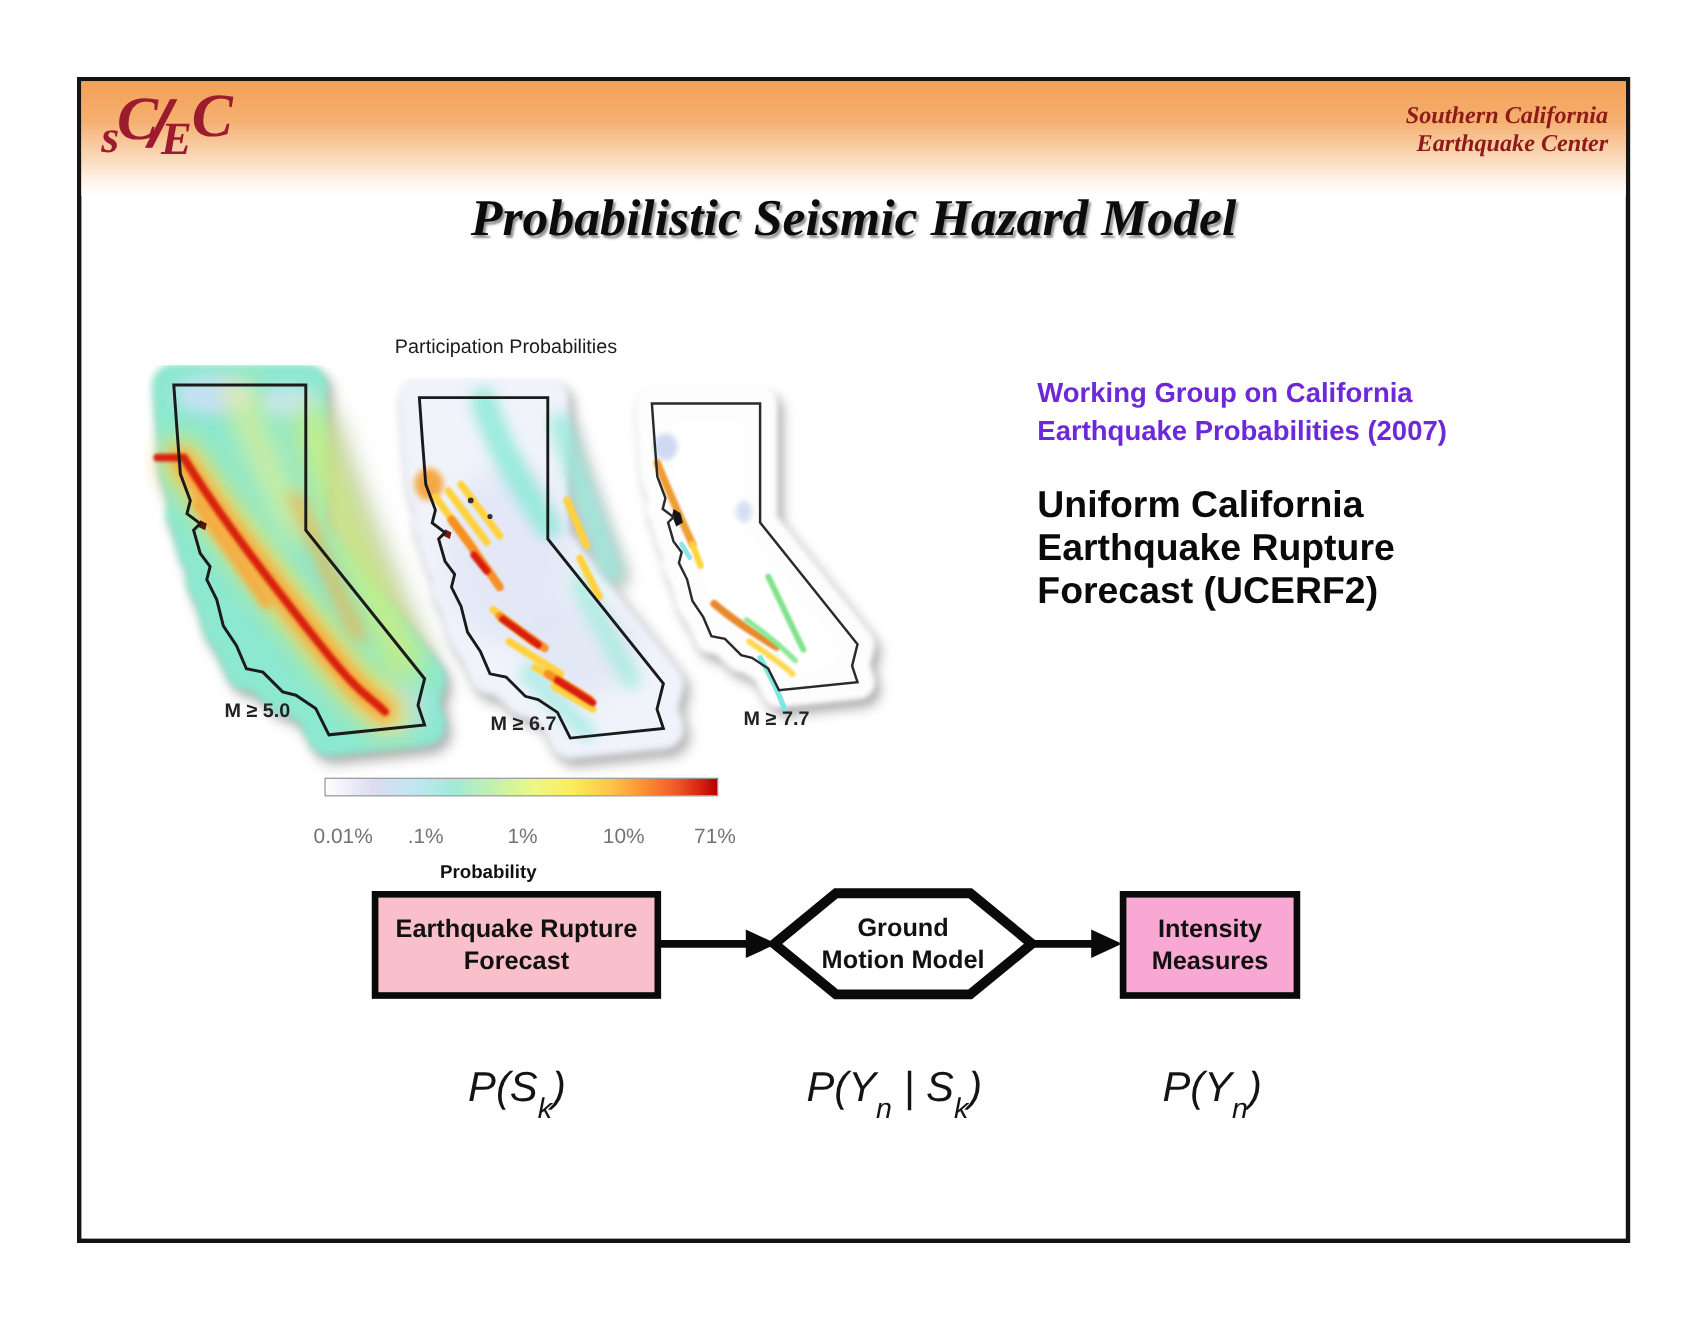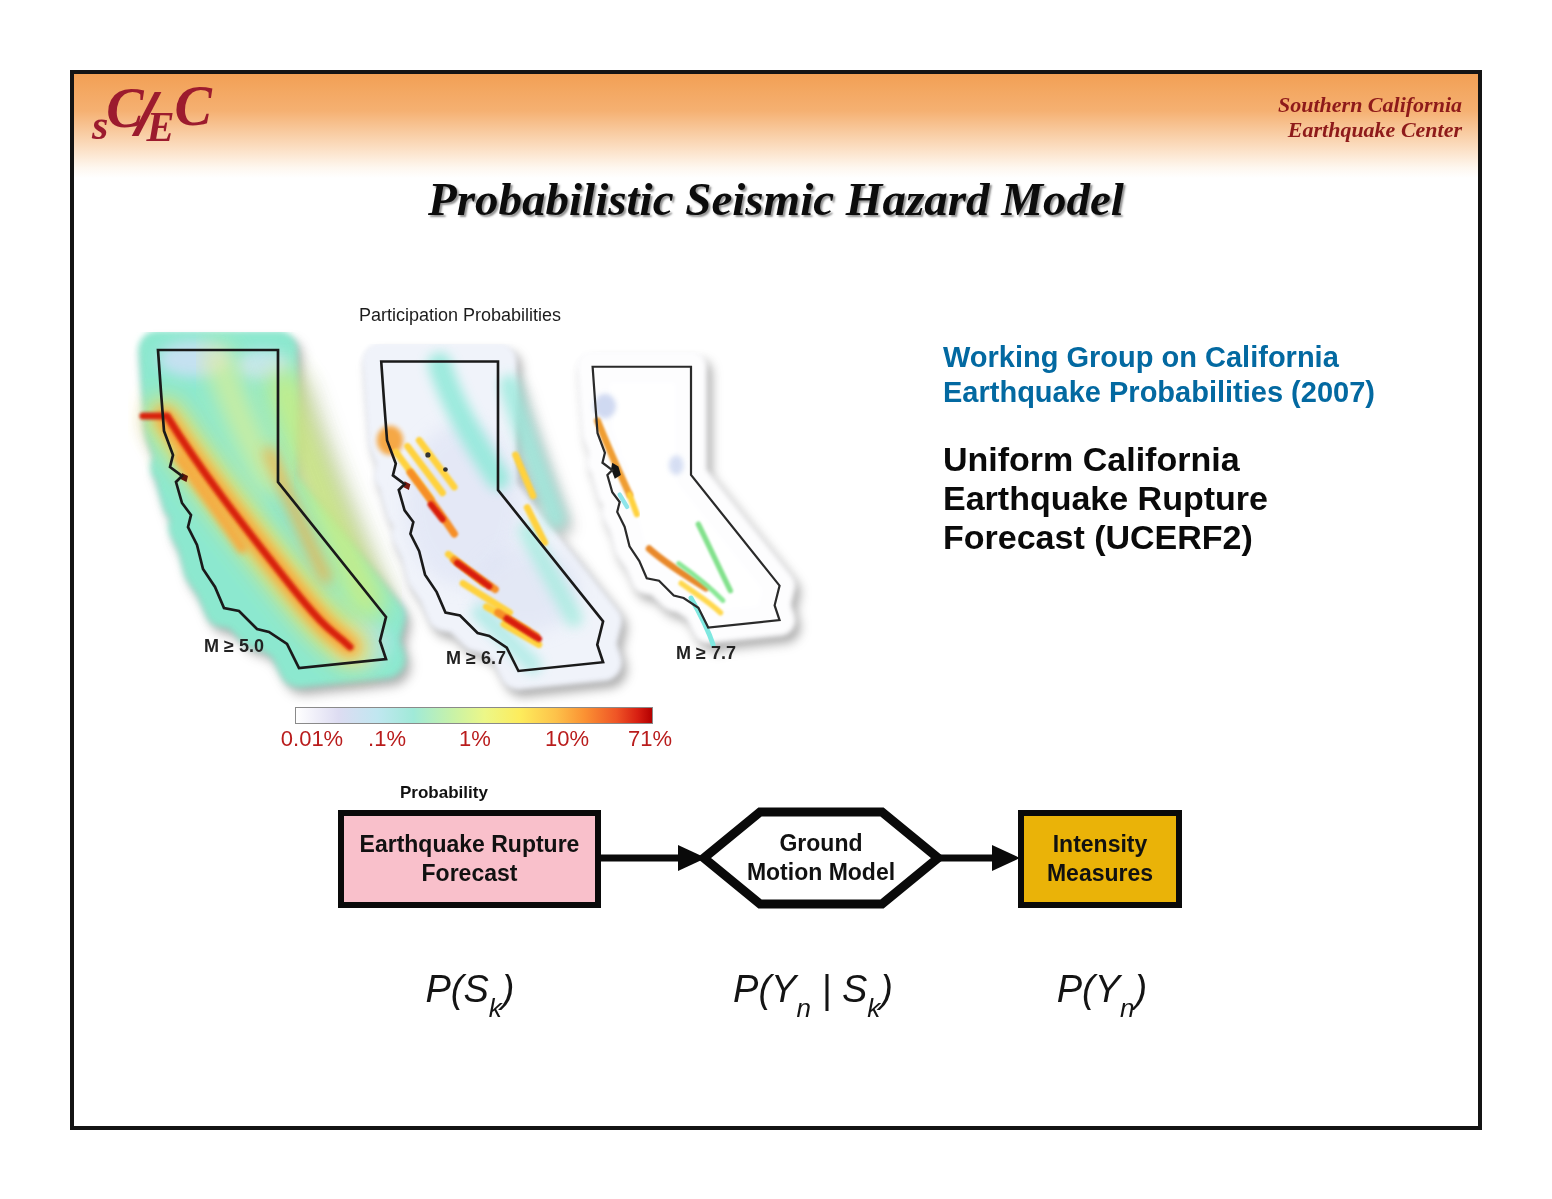--- a/index.html
+++ b/index.html
@@ -35,36 +35,36 @@
 
   .map{position:absolute;filter:drop-shadow(5px 7px 5px rgba(70,70,70,.45));}
   .map-label{position:absolute;width:90px;font-size:18px;font-weight:bold;color:#222;white-space:nowrap;}
 
   
   .colorbar{position:absolute;left:295px;top:707px;width:356px;height:15px;
             border:1px solid #8a8a8a;
             background:linear-gradient(to right,#ffffff 0%,#dddcf2 12%,#c0e7f0 23%,#a0ead8 33%,
                        #c8f2a8 44%,#ecf788 53%,#fdec5c 63%,#fdc24a 73%,#fb9233 81%,
                        #ef5526 90%,#d71f12 96%,#b30000 100%);}
-  .cb-tick{position:absolute;top:726px;transform:translateX(-50%);font-size:22px;color:#b91c1c;}
+  .cb-tick{position:absolute;top:750px;transform:translateX(-50%);font-size:19px;color:#737373;}
   .cb-title{position:absolute;left:400px;top:783px;width:160px;
             font-size:17px;font-weight:bold;color:#111;}
 
   .wgcep{position:absolute;left:943px;top:340px;width:480px;
-         font-size:29px;font-weight:bold;line-height:35px;color:#0369a1;}
+         font-size:25px;font-weight:bold;line-height:35px;color:#6d28d9;}
   .ucerf{position:absolute;left:943px;top:440px;width:480px;
          font-size:34px;font-weight:bold;line-height:39px;color:#0a0a0a;}
 
   
   .erf-box{position:absolute;left:338px;top:810px;width:263px;height:98px;box-sizing:border-box;
            background:#f9c0cb;border:6px solid #0a0a0a;display:flex;flex-direction:column;
            align-items:center;justify-content:center;font-size:23px;font-weight:bold;
            line-height:29px;color:#111;text-align:center;}
   .im-box{position:absolute;left:1018px;top:810px;width:164px;height:98px;box-sizing:border-box;
-          background:#eab308;border:6px solid #0a0a0a;display:flex;flex-direction:column;
+          background:#f9a8d4;border:6px solid #0a0a0a;display:flex;flex-direction:column;
           align-items:center;justify-content:center;font-size:23px;font-weight:bold;
           line-height:29px;color:#111;text-align:center;}
   .hex-wrap{position:absolute;left:698px;top:806px;width:246px;height:104px;}
   .hex-text{position:absolute;left:718px;top:820px;width:206px;height:76px;display:flex;
             flex-direction:column;align-items:center;justify-content:center;
             font-size:23px;font-weight:bold;line-height:29px;color:#111;text-align:center;}
   .arrow{position:absolute;}
 
   .formula{position:absolute;top:968px;font-style:italic;font-size:38px;color:#141414;
            text-align:center;white-space:nowrap;}

